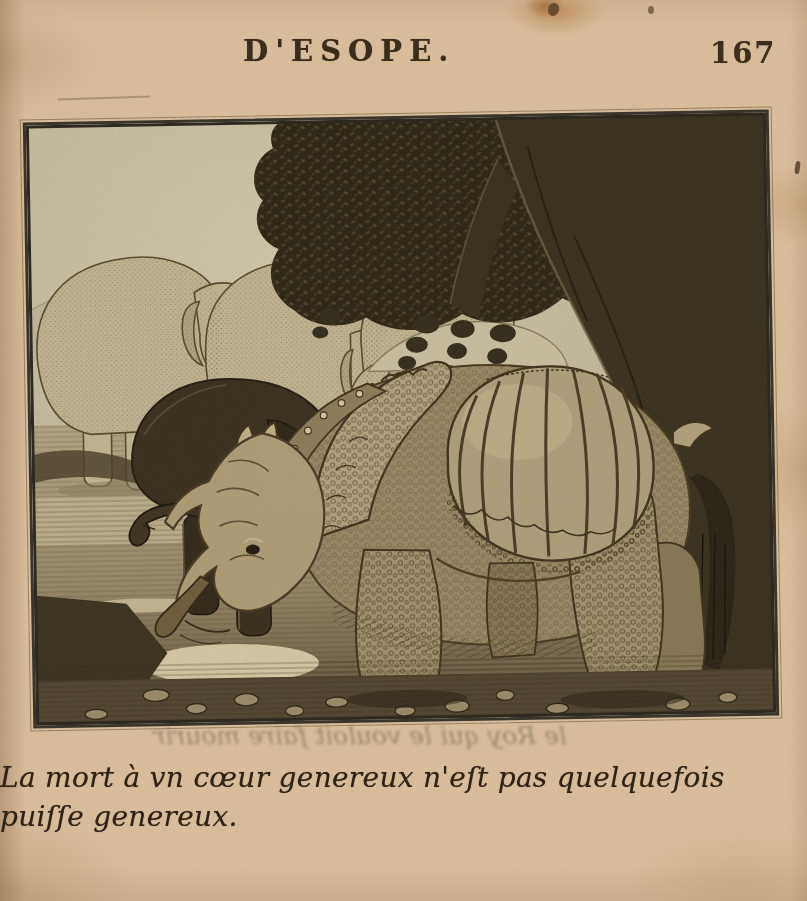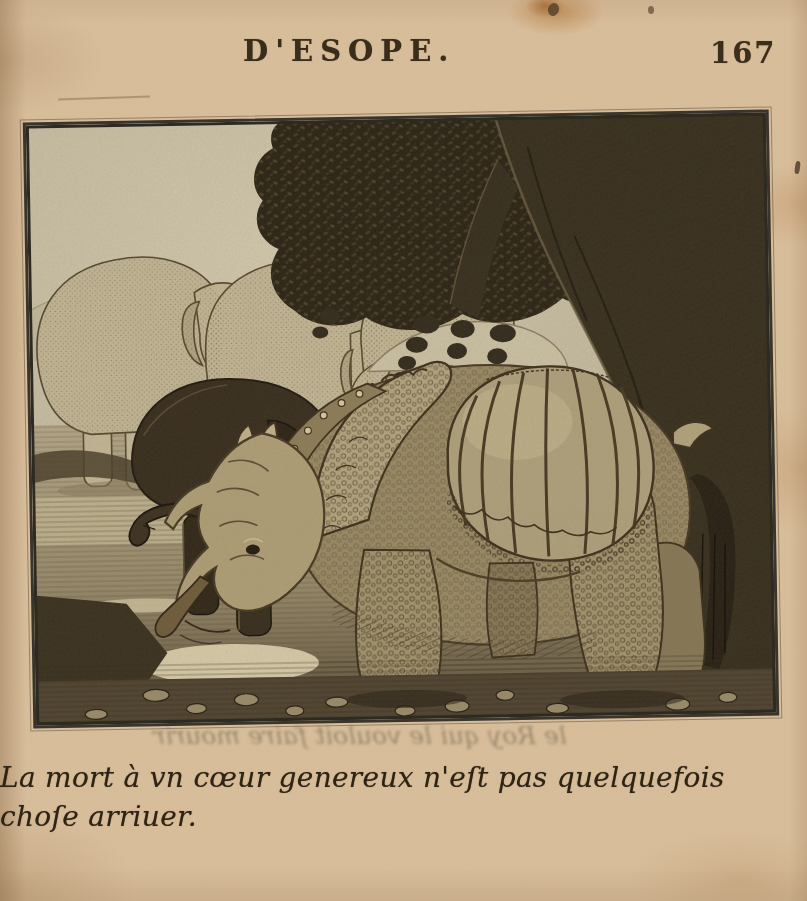--- a/index.html
+++ b/index.html
@@ -319,21 +319,21 @@
 
   <rect x="0" y="0" width="738" height="600" filter="url(#grain)" opacity=".30"></rect>
   <rect x="1.5" y="1.5" width="735" height="597" fill="none" stroke="#2b2820" stroke-width="3"></rect>
 </svg>
 </figure>
 
 <div class="ghost-line">le Roy qui le vouloit faire mourir</div>
 
 <div class="caption">
   <div class="cap-line">La mort à vn cœur genereux n'eſt pas quelquefois</div>
-  <div class="cap-line">choſe arriuer.</div>
+  <div class="cap-line">puiſſe genereux.</div>
 </div>
 
 <svg class="page-grain" width="807" height="901">
   <filter id="pgrain">
     <feTurbulence type="fractalNoise" baseFrequency="0.8" numOctaves="2"></feTurbulence>
     <feColorMatrix type="matrix" values="0 0 0 0 0.35  0 0 0 0 0.27  0 0 0 0 0.16  0 0 0 .10 0"></feColorMatrix>
   </filter>
   <rect width="807" height="901" filter="url(#pgrain)"></rect>
 </svg>
 

